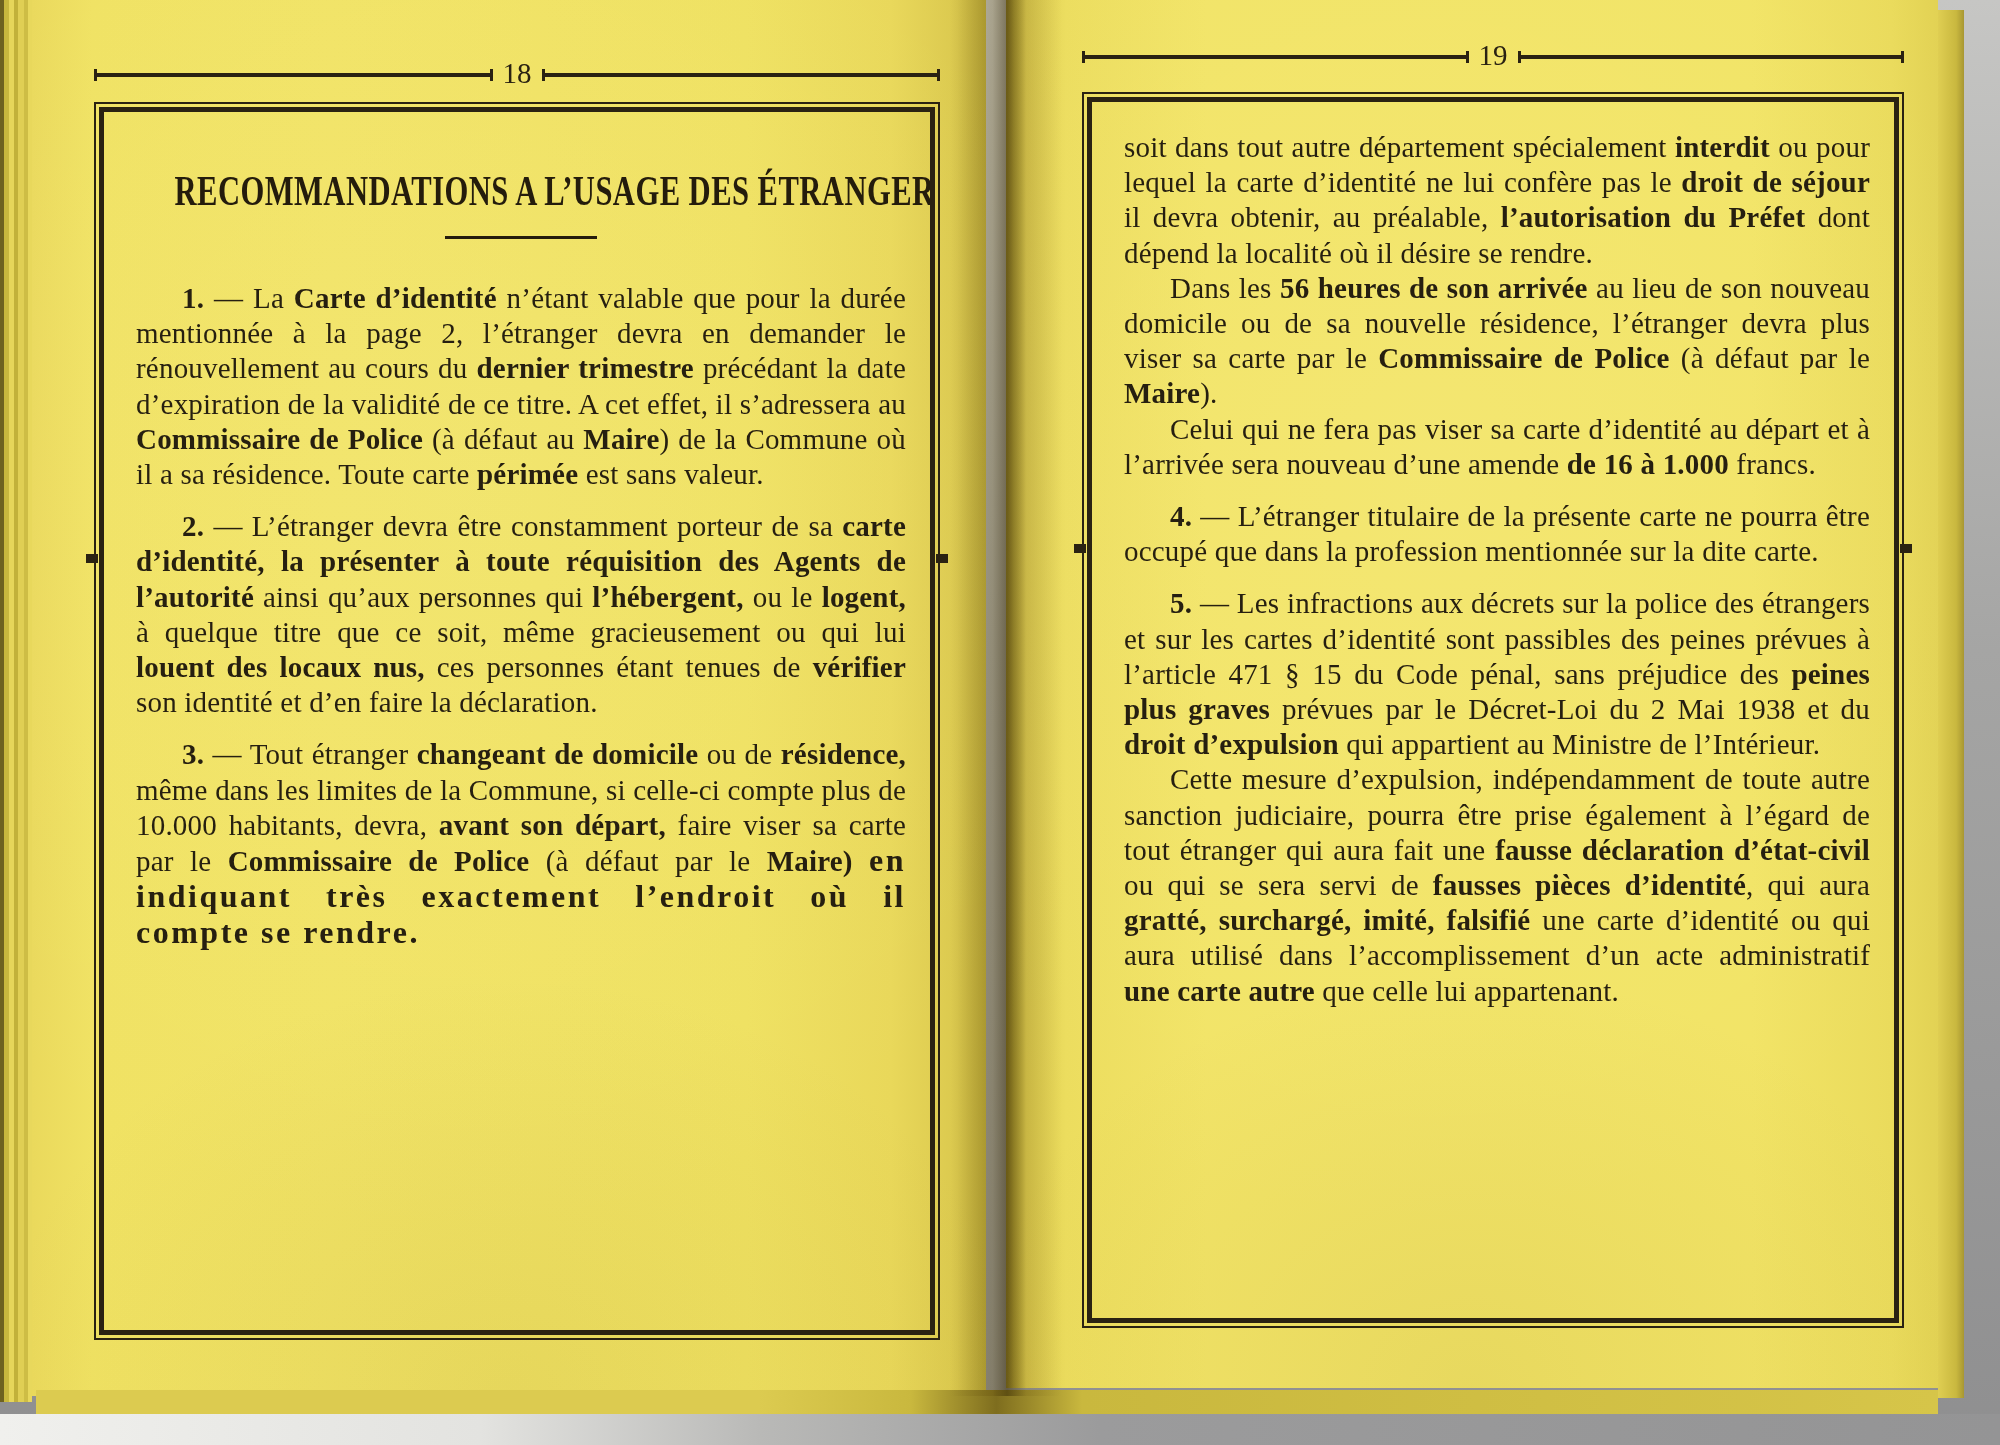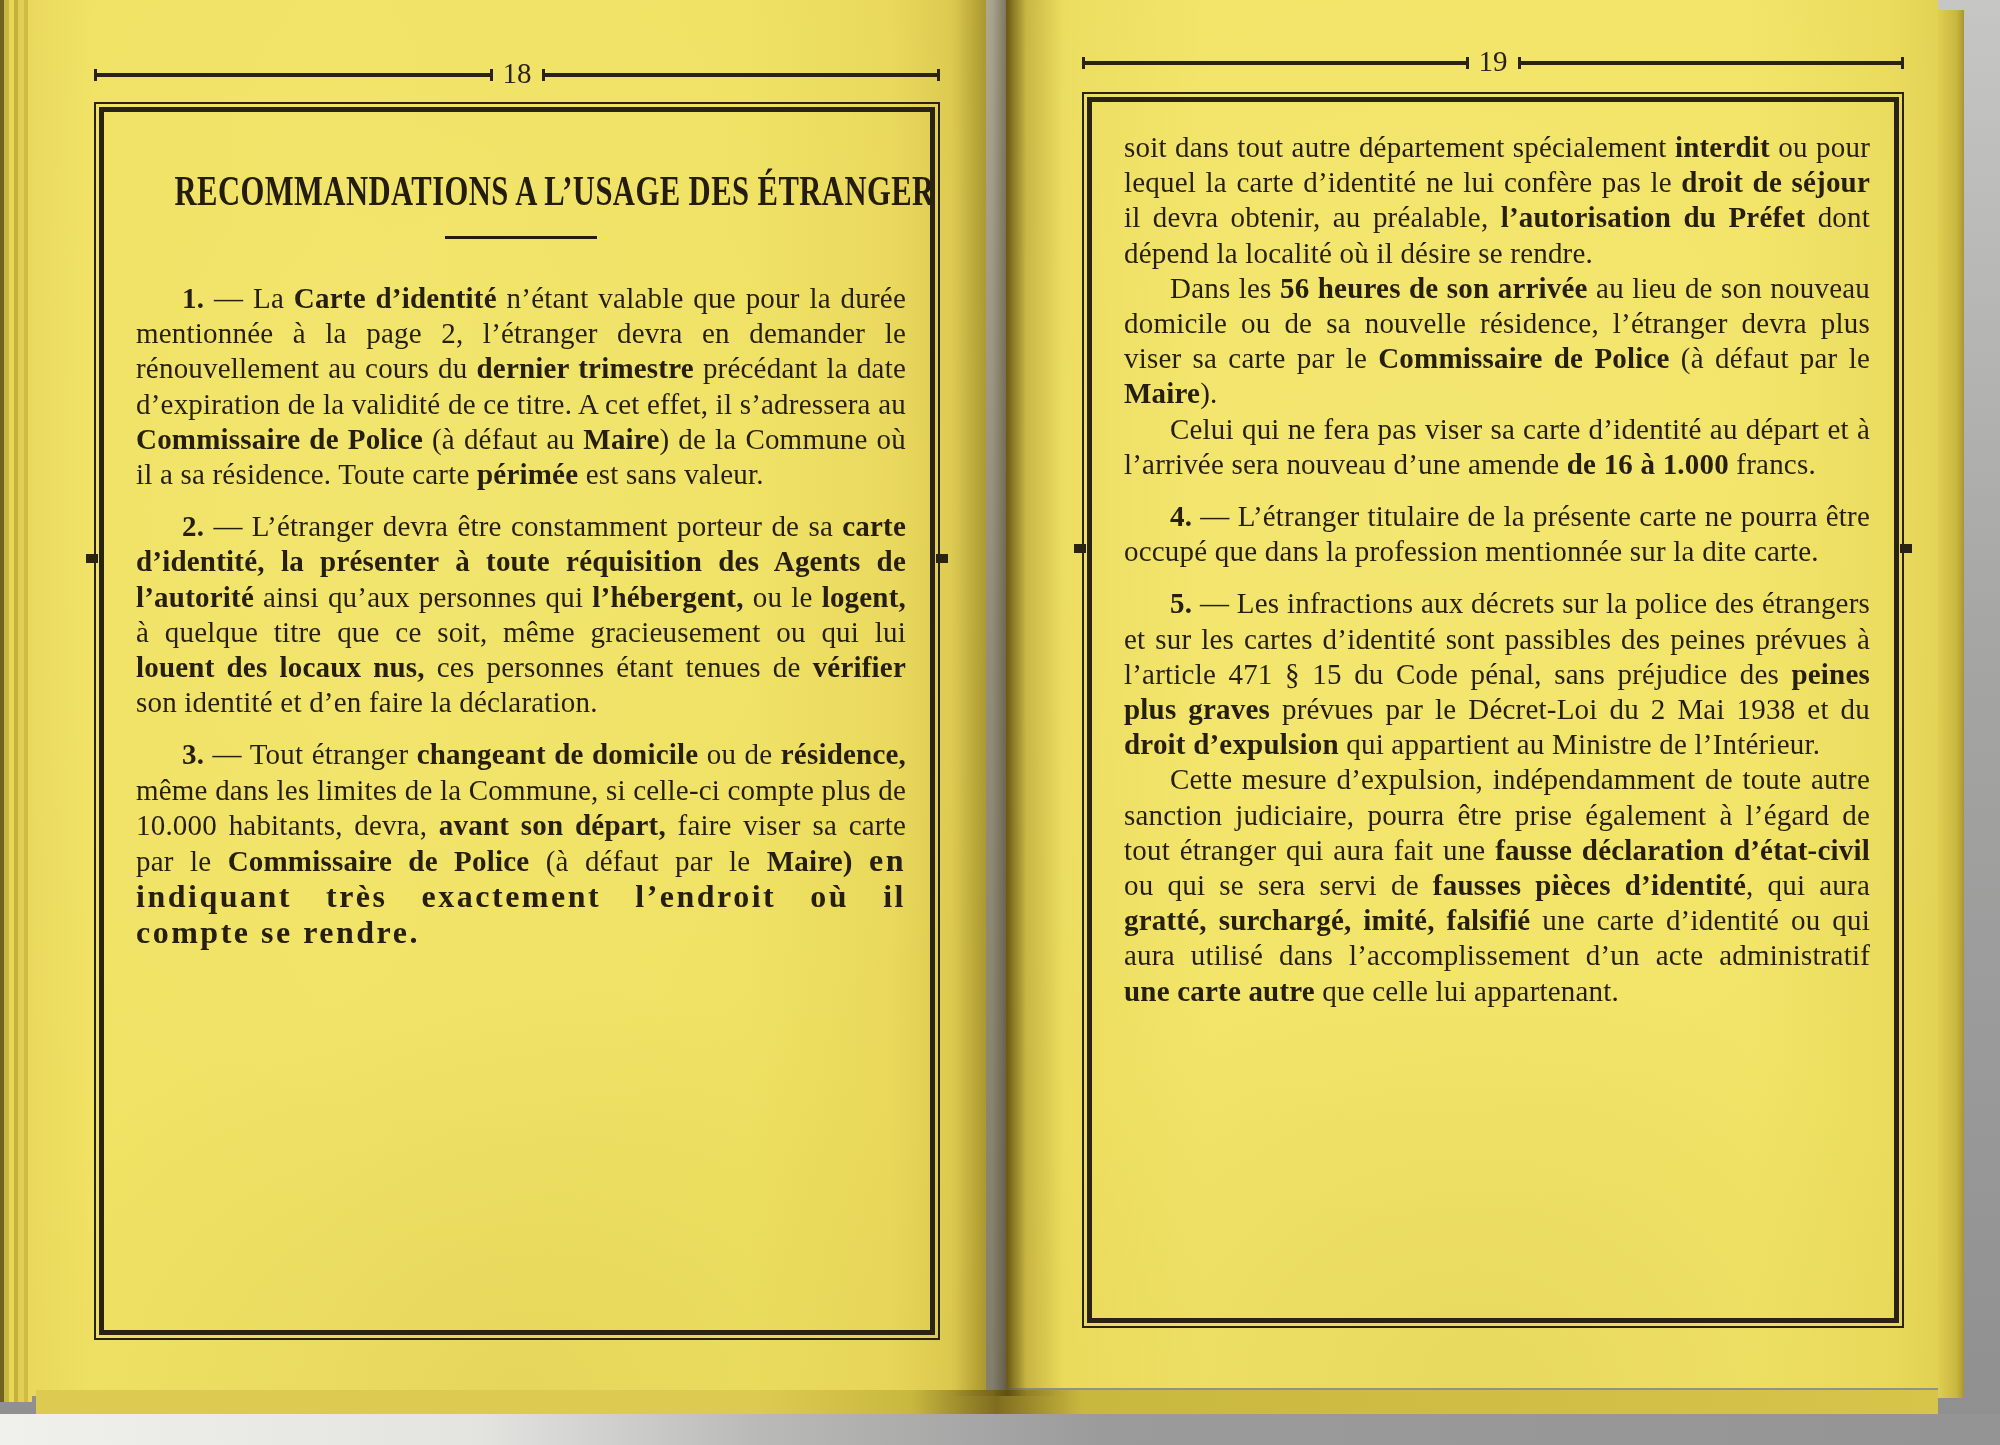--- a/index.html
+++ b/index.html
@@ -53,21 +53,21 @@
     background:linear-gradient(90deg,#9d8b28 0,#c3b13a 8px,#dcca4e 20px,#ecdd5e 60px,
       #f2e467 200px,#f2e466 80%,#eadb5c 95%,#e2d254 100%);
   }
 
   
   .pagenum-row {
     position:absolute; display:flex; align-items:center; height:30px; z-index:2;
     color:#2a2212;
   }
   .pagenum-row.pl { left:62px; width:846px; top:60px; }
-  .pagenum-row.pr { left:76px; width:822px; top:48px; }
+  .pagenum-row.pr { left:76px; width:822px; top:42px; }
   .rule { flex:1; height:4px; background:#2a2212; position:relative; }
   .rule::before, .rule::after {
     content:""; position:absolute; top:-4px; width:3px; height:12px; background:#2a2212;
   }
   .rule::before { left:0; } .rule::after { right:0; }
   .pagenum { font-size:29px; padding:0 10px; line-height:1; transform:translateY(-2px); }
 
   
   .frame {
     position:absolute; border:2px solid #2a2212; padding:3px; z-index:2;

